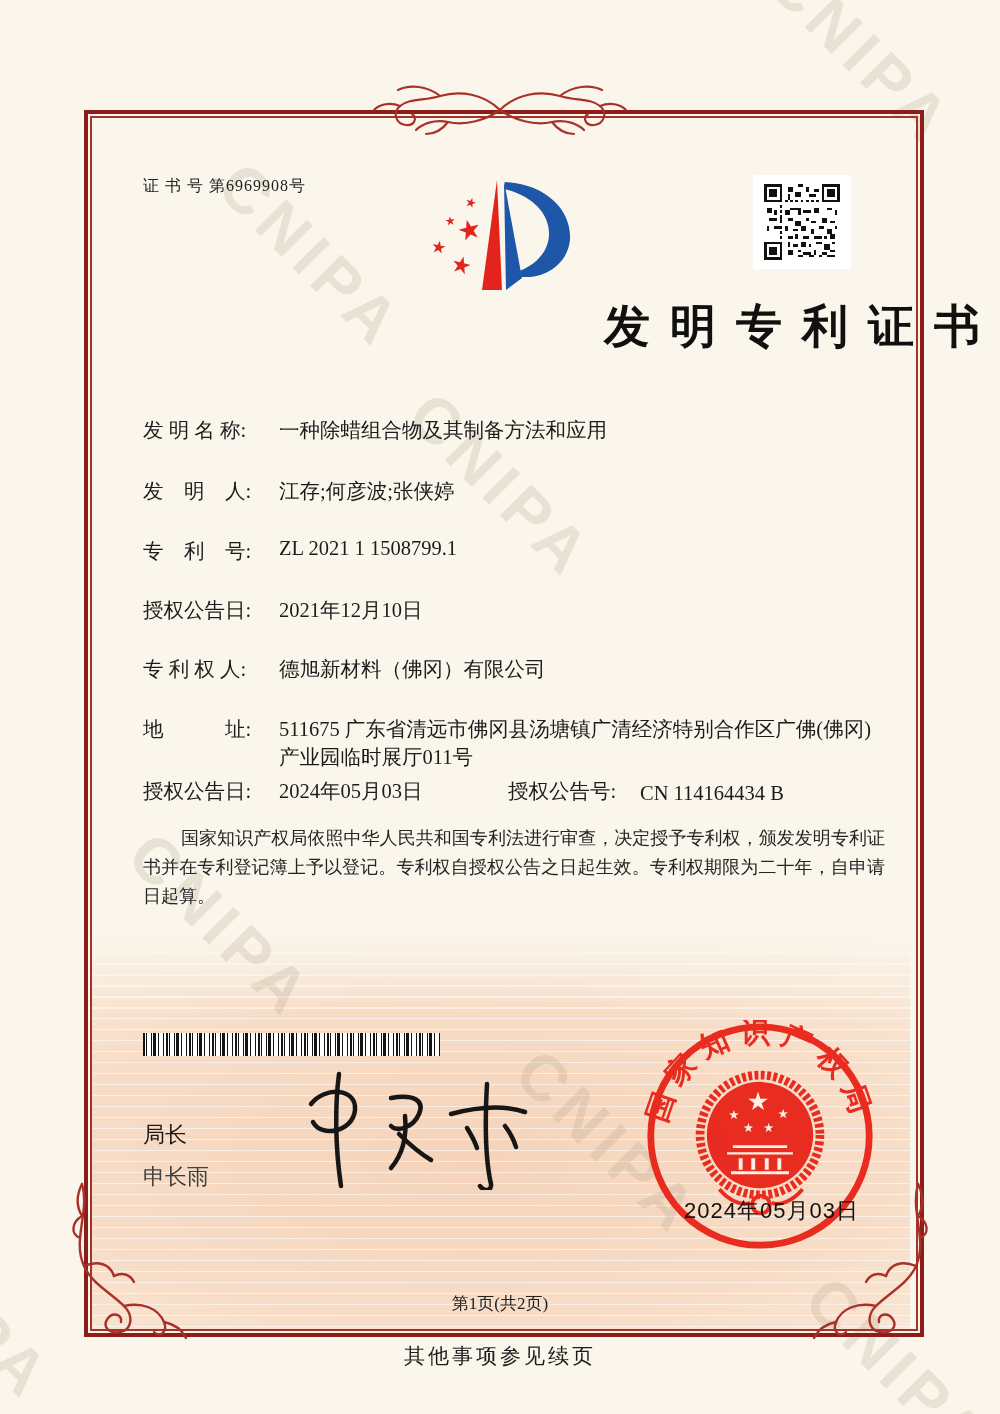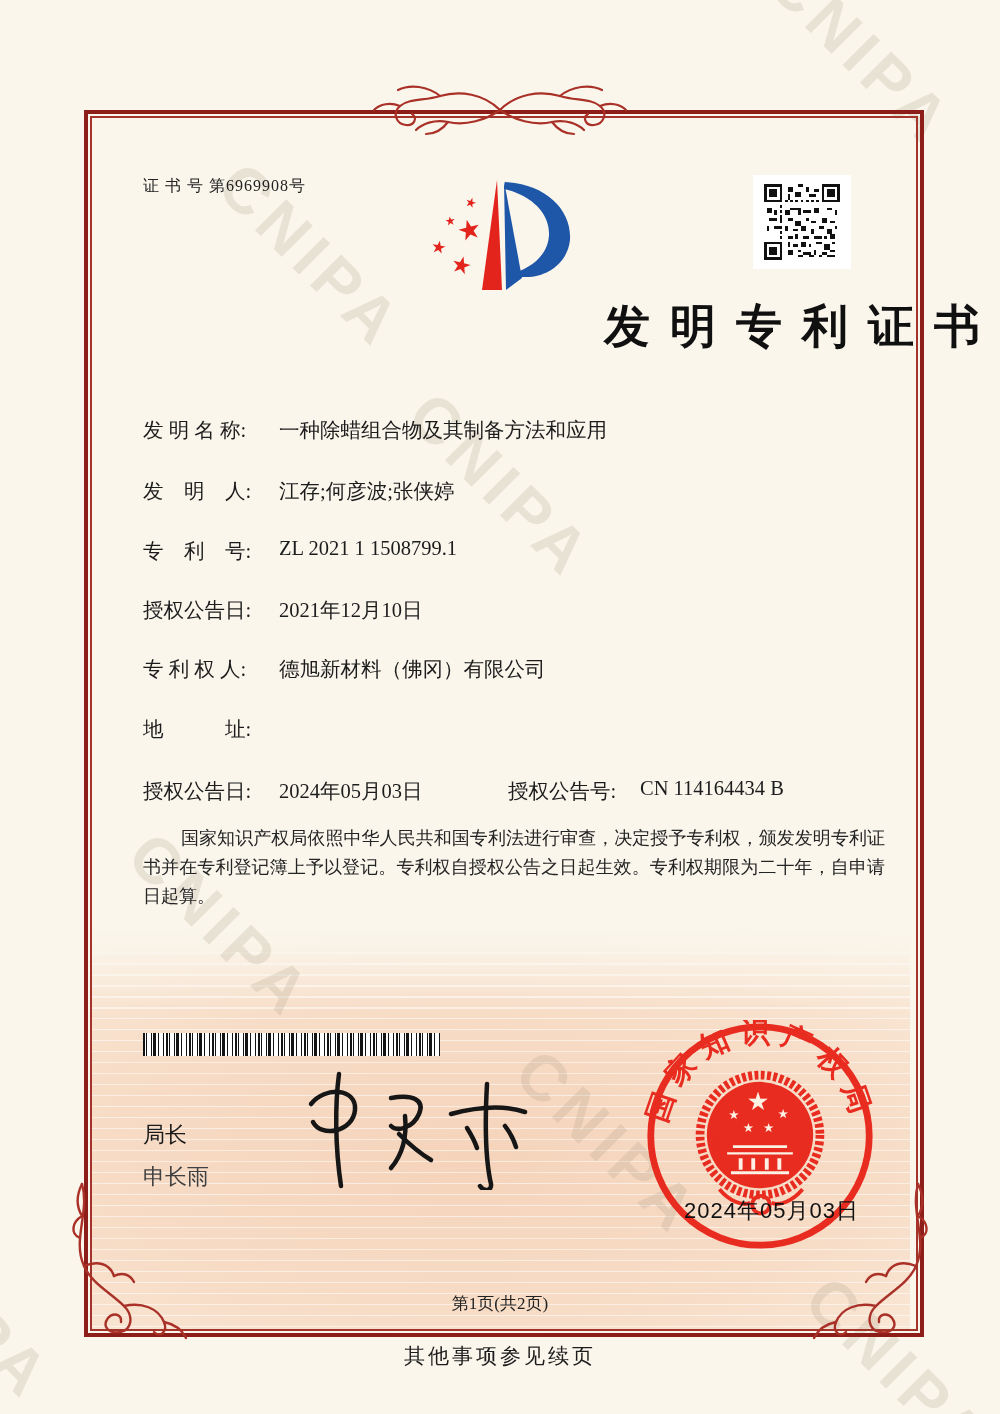--- a/index.html
+++ b/index.html
@@ -54,21 +54,21 @@
   .title{
     position:absolute;left:0;top:296px;width:1000px;z-index:5;text-align:right;
     font-size:46px;font-weight:700;letter-spacing:20px;text-indent:20px;color:#101010;
   }
   
   .row{position:absolute;left:143px;z-index:5;font-size:20.5px;display:flex;color:#1c1c1c;}
   .row .lb{width:136px;flex:none;}
   .r1{top:416px}.r2{top:477px}.r3{top:537px}.r4{top:596px}.r5{top:655px}
   .r6{top:715px}.r6 .val{width:606px;line-height:28px;}
   .grant-date{top:777px}
-  .grant-no{position:absolute;left:508px;top:777px;z-index:5;font-size:20.5px;display:flex;}
+  .grant-no{position:absolute;left:508px;top:777px;z-index:5;font-size:20.5px;display:flex;align-items:flex-end;}
   .grant-no .lb{width:132px;flex:none;}
   
   .paras{position:absolute;left:143px;top:824px;width:742px;z-index:5;font-size:18px;line-height:29px;text-align:justify;color:#242424;}
   .paras p{margin:0;text-indent:38px;}
   .paras p + p{margin-top:10px;}
   
   .barcode{
     position:absolute;left:143px;top:1033px;width:297px;height:23px;z-index:5;background-color:#fff;
     background-image:repeating-linear-gradient(90deg,
       #141414 0 2px,#fff 2px 3px,#141414 3px 4.5px,#fff 4.5px 8px,
@@ -257,20 +257,21 @@
 <div class="row r4">
   <span class="lb">授权公告日:</span>
   <span class="val">2021年12月10日</span>
 </div>
 <div class="row r5">
   <span class="lb">专 利 权 人:</span>
   <span class="val">德旭新材料（佛冈）有限公司</span>
 </div>
 <div class="row r6">
   <span class="lb">地　　　址:</span>
+  <span class="val">511675 广东省清远市佛冈县汤塘镇广清经济特别合作区广佛(佛冈)产业园临时展厅011号</span>
 </div>
 <div class="row grant-date">
   <span class="lb">授权公告日:</span>
   <span class="val">2024年05月03日</span>
 </div>
 <div class="grant-no">
   <span class="lb">授权公告号:</span>
   <span class="val">CN 114164434 B</span>
 </div>
 

